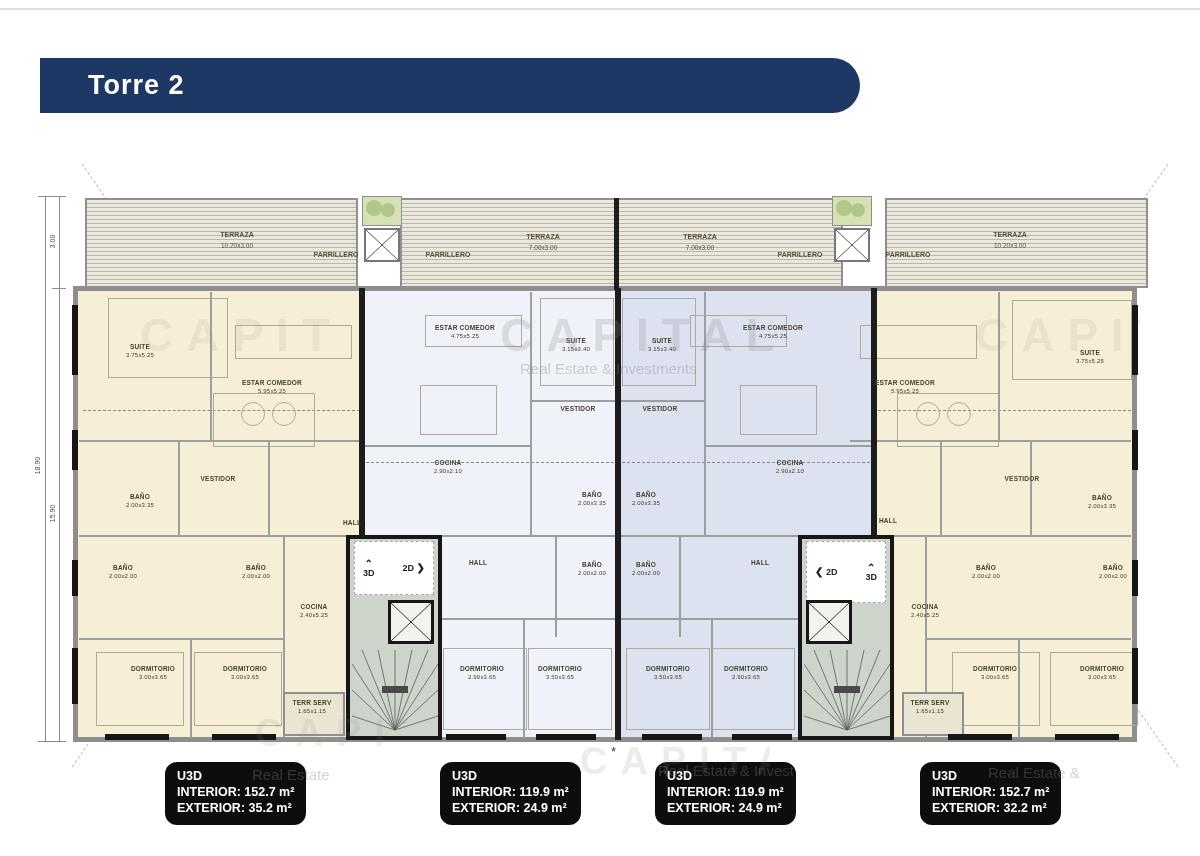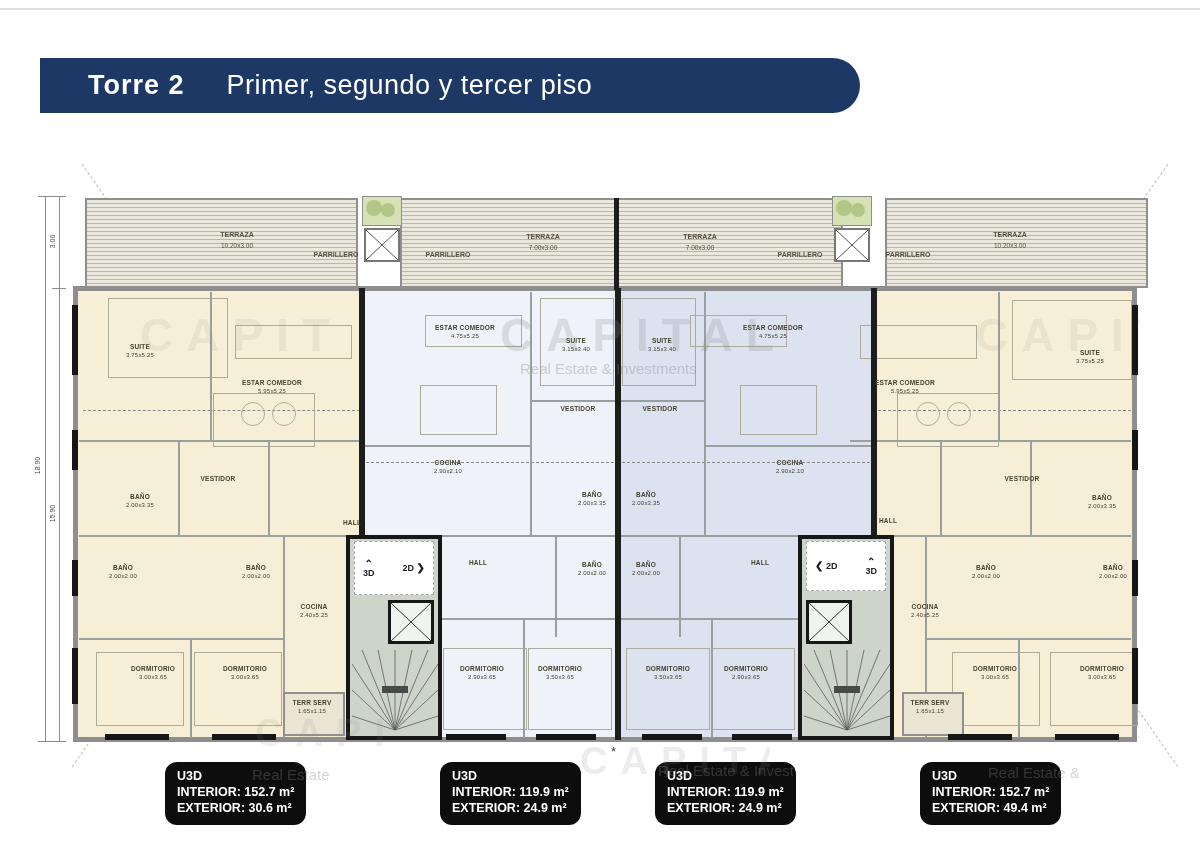--- a/index.html
+++ b/index.html
@@ -62,21 +62,20 @@
   .mark{position:absolute;font-size:13px;color:#3a3a3a;z-index:3;}
 </style>
 </head>
 <body>
 
 <div id="page">
   <div class="topline"></div>
 
   <div class="banner">
     <span class="tower">Torre  2</span>
-    <span class="floors">Primer, segundo y tercer piso</span>
   </div>
 
   <div class="dashdiag" style="left:50px;top:225px;transform:rotate(55deg);"></div>
   <div class="dashdiag" style="left:40px;top:705px;transform:rotate(-55deg);"></div>
   <div class="dashdiag" style="left:1050px;top:225px;transform:rotate(-55deg);"></div>
   <div class="dashdiag" style="left:1060px;top:705px;transform:rotate(55deg);"></div>
 
   <div class="u" style="left:75px;top:288px;width:287px;height:452px;background:#f6efd5;"></div>
   <div class="u" style="left:362px;top:288px;width:256px;height:452px;background:#eff2f9;"></div>
   <div class="u" style="left:618px;top:288px;width:256px;height:452px;background:#dde2f1;"></div>
@@ -218,21 +217,21 @@
   <div class="core" style="left:798px;"></div>
   <div class="corelabel" style="left:354px;top:541px;width:80px;height:54px;">
     <span class="col">
       <span class="chev">⌃</span>
       <span>3D</span>
     </span>
     <span class="col">
       <span><span>2D</span> <span class="chev">❯</span></span>
     </span>
   </div>
-  <div class="corelabel" style="left:806px;top:541px;width:80px;height:50px;">
+  <div class="corelabel" style="left:806px;top:541px;width:80px;height:62px;">
     <span class="col">
       <span><span class="chev">❮</span> <span>2D</span></span>
     </span>
     <span class="col">
       <span class="chev">⌃</span>
       <span>3D</span>
     </span>
   </div>
   <div class="elev" style="left:388px;top:600px;width:46px;height:44px;">
     <svg width="40" height="38">
@@ -341,30 +340,30 @@
   <div class="wm-brand" style="left:975px;top:308px;width:165px;opacity:.5;">CAPITAL</div>
   <div class="wm-brand" style="left:255px;top:712px;width:150px;opacity:.6;font-size:38px;">CAPITAL</div>
   <div class="wm-brand" style="left:580px;top:740px;width:190px;opacity:.7;font-size:38px;">CAPITAL</div>
   <div class="wm-tag" style="left:252px;top:766px;width:80px;">Real Estate &amp; Investments</div>
   <div class="wm-tag" style="left:658px;top:762px;width:135px;">Real Estate &amp; Investments</div>
   <div class="wm-tag" style="left:988px;top:764px;width:92px;">Real Estate &amp; Investments</div>
 
   <div class="legend" style="left:165px;">
     <div class="lg-unit">U3D</div>
     <div class="lg-line">INTERIOR: 152.7 m²</div>
-    <div class="lg-line">EXTERIOR: 30.6 m²</div>
+    <div class="lg-line">EXTERIOR: 35.2 m²</div>
   </div>
   <div class="legend" style="left:440px;">
     <div class="lg-unit">U3D</div>
     <div class="lg-line">INTERIOR: 119.9 m²</div>
     <div class="lg-line">EXTERIOR: 24.9 m²</div>
   </div>
   <div class="legend" style="left:655px;">
     <div class="lg-unit">U3D</div>
     <div class="lg-line">INTERIOR: 119.9 m²</div>
     <div class="lg-line">EXTERIOR: 24.9 m²</div>
   </div>
   <div class="legend" style="left:920px;">
     <div class="lg-unit">U3D</div>
     <div class="lg-line">INTERIOR: 152.7 m²</div>
-    <div class="lg-line">EXTERIOR: 49.4 m²</div>
+    <div class="lg-line">EXTERIOR: 32.2 m²</div>
   </div>
 </div>
 
 </body></html>

